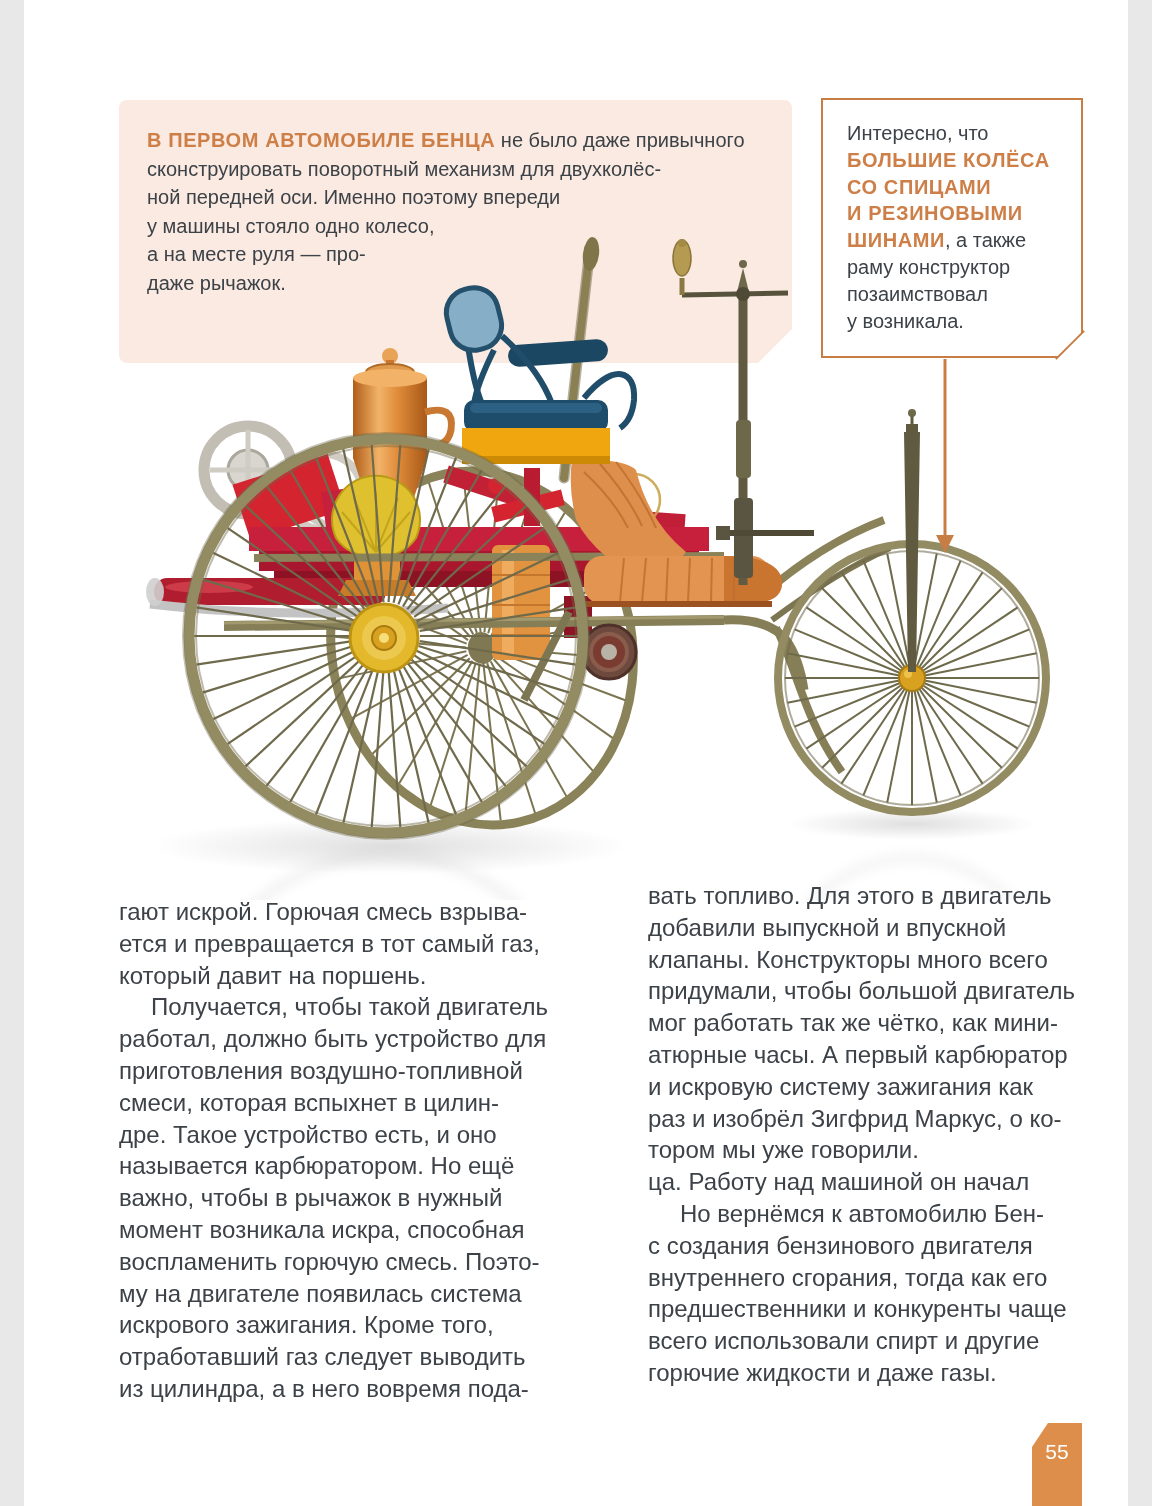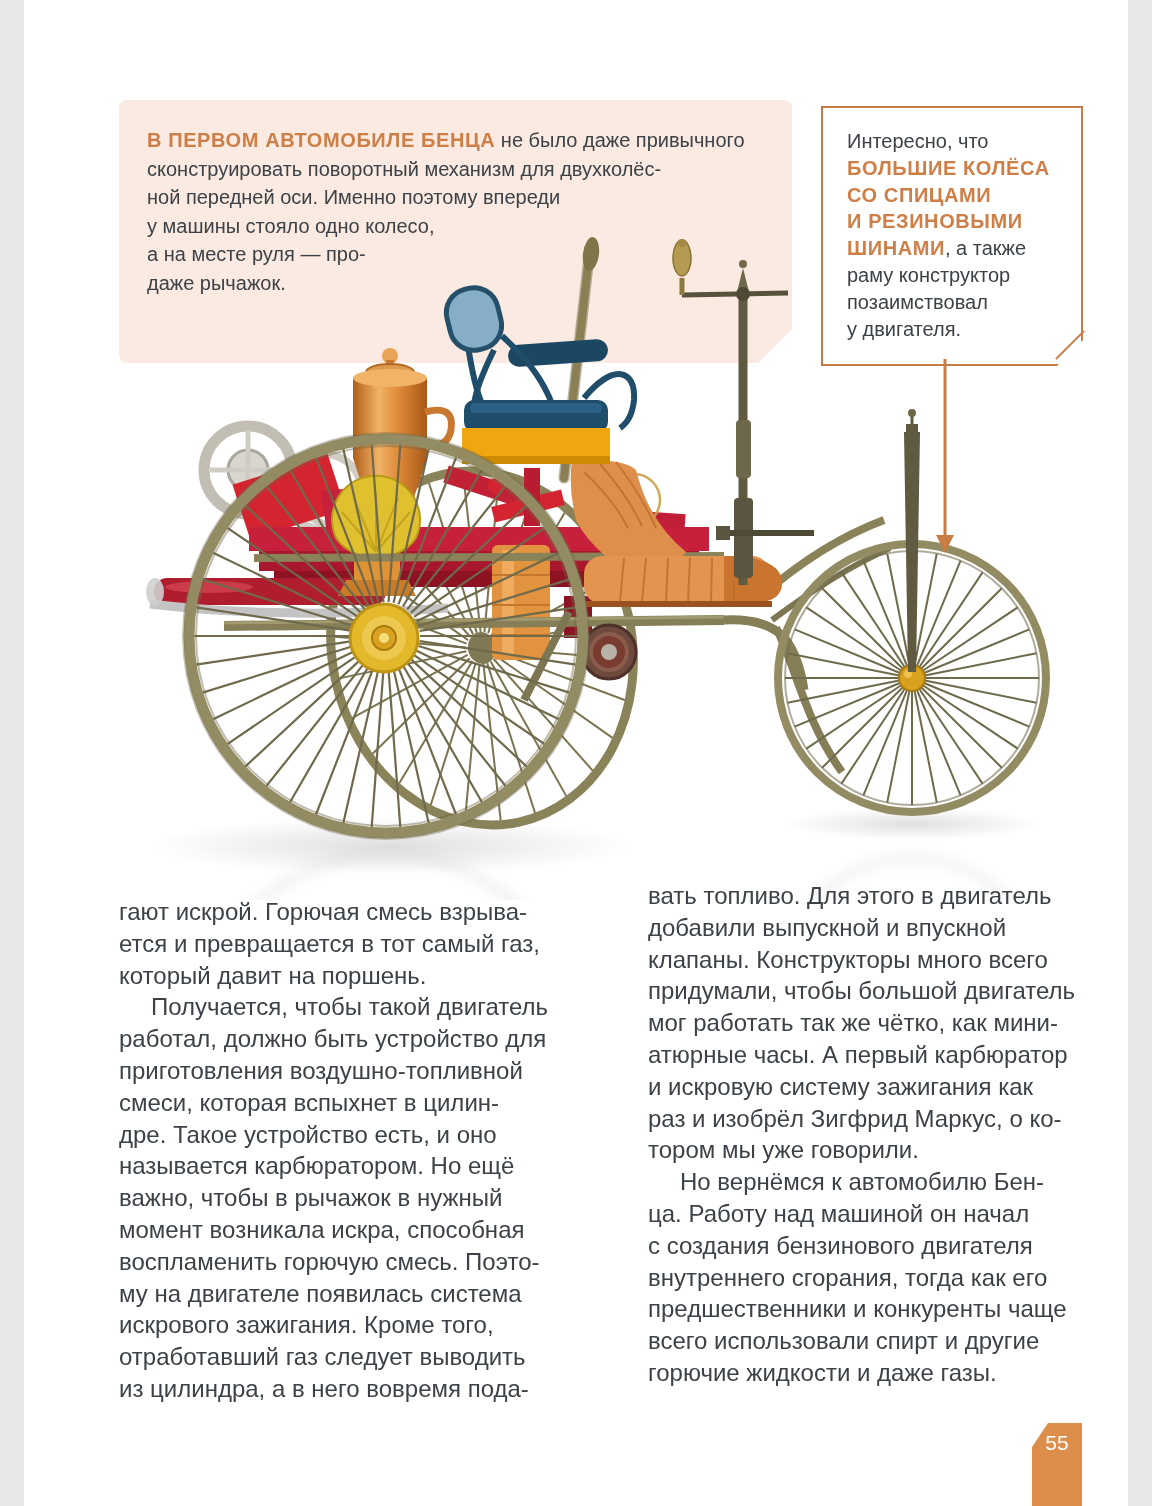--- a/index.html
+++ b/index.html
@@ -15,40 +15,40 @@
     background:#faeae1;border-radius:8px;box-sizing:border-box;
     padding:26px 28px;
     clip-path:polygon(0 0,100% 0,100% calc(100% - 34px),calc(100% - 34px) 100%,0 100%);
     font-size:20px;line-height:28.5px;
   }
   .co-line{margin:0;white-space:nowrap;}
   .orange-caps{color:#cd7f47;font-weight:bold;letter-spacing:.6px;}
   
   .note-wrap{position:absolute;left:797px;top:98px;width:262px;height:260px;}
   .note-box{
-    position:absolute;left:0;top:8px;width:100%;height:100%;
+    position:absolute;left:0;top:0;width:100%;height:100%;
     background:#ffffff;border:2px solid #c87d45;box-sizing:border-box;
     clip-path:polygon(0 0,100% 0,100% calc(100% - 26px),calc(100% - 26px) 100%,0 100%);
     padding:20px 12px 0 24px;font-size:20px;line-height:26.8px;
   }
   .note-diag{
     position:absolute;width:40px;height:2px;background:#c87d45;
     right:-7px;bottom:12px;transform:rotate(-45deg);
   }
   
   .body-col{position:absolute;top:880px;width:475px;font-size:24px;line-height:31.8px;}
   .body-col .line{white-space:nowrap;}
   .body-col .line.indent{padding-left:32px;}
   #col1{left:95px;margin-top:16px;}
   #col2{left:624px;}
   
   .page-tab{
     position:absolute;left:1008px;top:1423px;width:50px;height:83px;
     background:#de8e4b;color:#ffffff;font-size:21px;font-weight:500;
-    text-align:center;box-sizing:border-box;padding-top:8px;
+    text-align:center;box-sizing:border-box;padding-top:17px;
     clip-path:polygon(0 24px,16px 0,100% 0,100% 100%,0 100%);
   }
   
   .car-svg{position:absolute;left:0;top:0;pointer-events:none;}
 </style>
 </head>
 <body>
 
 <div class="page">
 
@@ -66,21 +66,21 @@
   <div class="note-wrap">
     <div class="note-box">
       <div class="co-line">Интересно, что</div>
       <div class="co-line orange-caps">БОЛЬШИЕ КОЛЁСА</div>
       <div class="co-line orange-caps">СО СПИЦАМИ</div>
       <div class="co-line orange-caps">И РЕЗИНОВЫМИ</div>
       <div class="co-line"><span class="orange-caps">ШИНАМИ</span><span>, а также</span></div>
       <div>
           <div class="line co-line">раму конструктор</div>
           <div class="line co-line">позаимствовал</div>
-          <div class="line co-line">у двигателя.</div>
+          <div class="line co-line">у возникала.</div>
         </div>
     </div>
     <div class="note-diag"></div>
   </div>
 
   <svg class="car-svg" width="1152" height="900" viewBox="0 0 1152 900">
     <defs>
       <linearGradient id="copper" x1="0" y1="0" x2="1" y2="0">
         <stop offset="0" stop-color="#b05e1a"></stop>
         <stop offset="0.35" stop-color="#f2b368"></stop>
@@ -406,22 +406,22 @@
   <div class="body-col" id="col2">
       <div class="line co-line">вать топливо. Для этого в двигатель</div>
       <div class="line co-line">добавили выпускной и впускной</div>
       <div class="line co-line">клапаны. Конструкторы много всего</div>
       <div class="line co-line">придумали, чтобы большой двигатель</div>
       <div class="line co-line">мог работать так же чётко, как мини-</div>
       <div class="line co-line">атюрные часы. А первый карбюратор</div>
       <div class="line co-line">и искровую систему зажигания как</div>
       <div class="line co-line">раз и изобрёл Зигфрид Маркус, о ко-</div>
       <div class="line co-line">тором мы уже говорили.</div>
+      <div class="line co-line">ца. Работу над машиной он начал</div>
       <div class="line co-line indent">Но вернёмся к автомобилю Бен-</div>
-      <div class="line co-line">ца. Работу над машиной он начал</div>
       <div class="line co-line">с создания бензинового двигателя</div>
       <div class="line co-line">внутреннего сгорания, тогда как его</div>
       <div class="line co-line">предшественники и конкуренты чаще</div>
       <div class="line co-line">всего использовали спирт и другие</div>
       <div class="line co-line">горючие жидкости и даже газы.</div>
     </div>
 
   <div class="page-tab">
     <span>55</span>
   </div>

